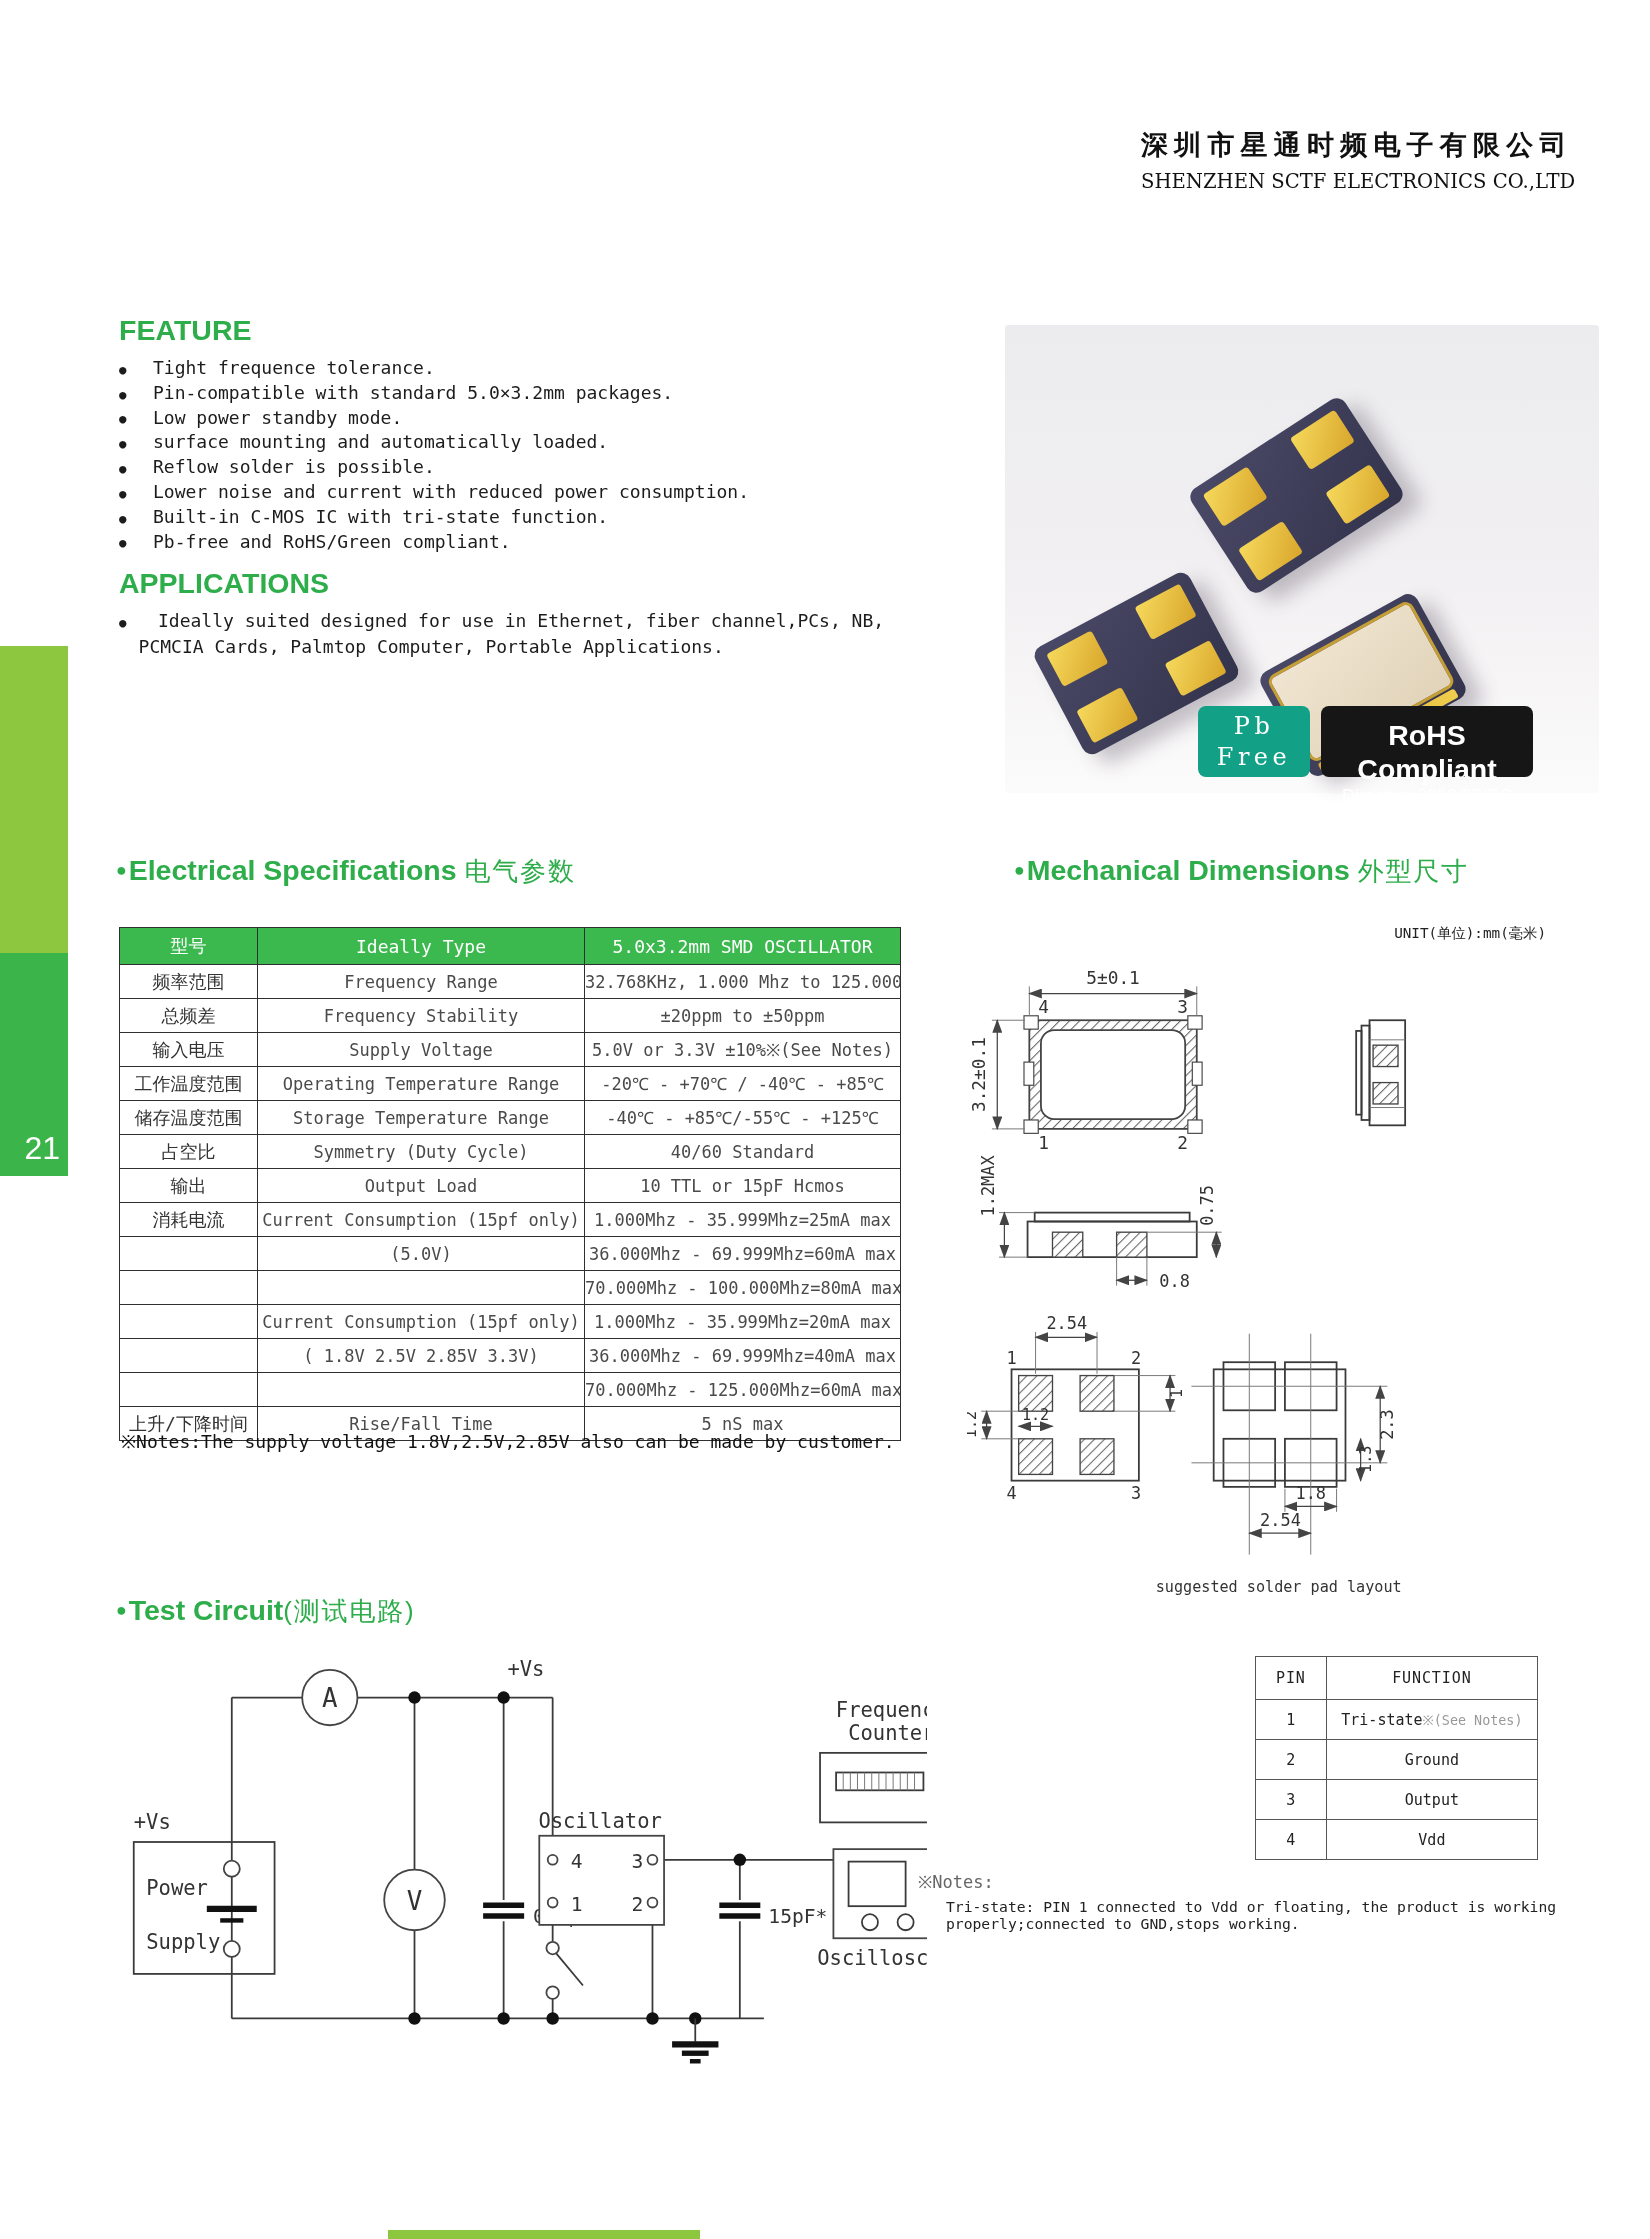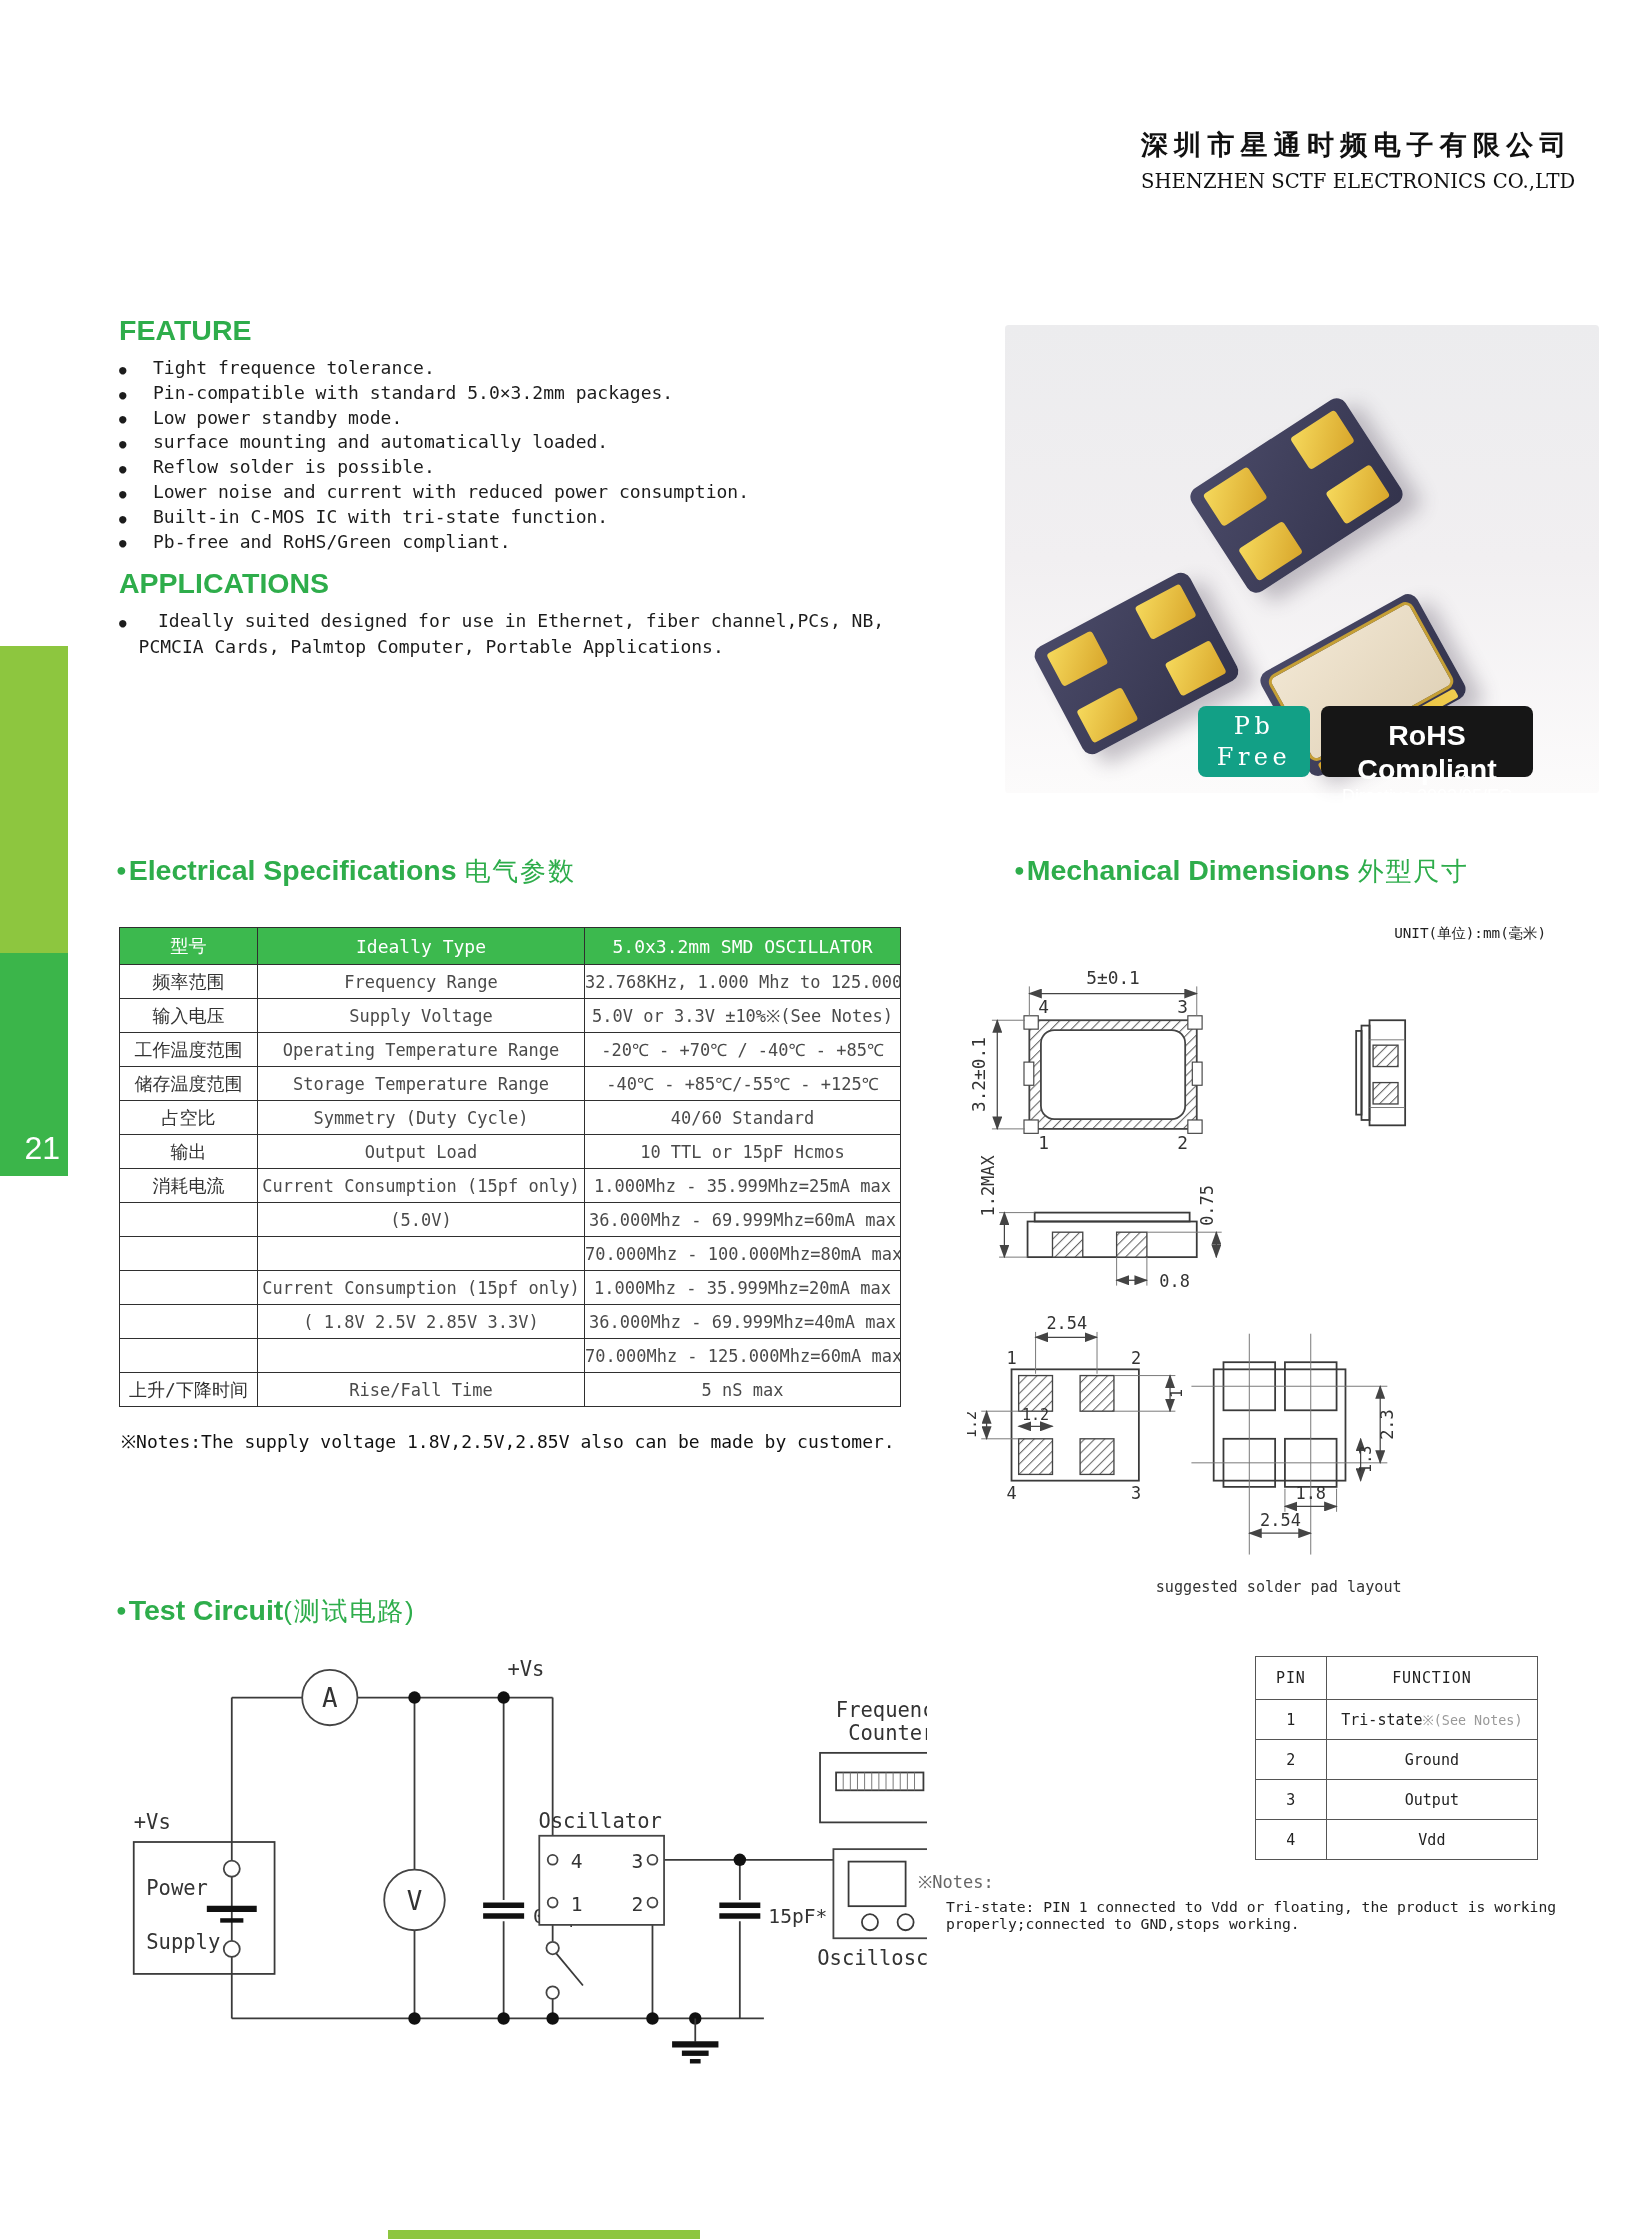--- a/index.html
+++ b/index.html
@@ -210,20 +210,25 @@
         <th>5.0x3.2mm SMD OSCILLATOR</th>
       </tr>
     </thead>
     <tbody>
       <tr>
           <td class="cn">频率范围</td>
           <td>Frequency Range</td>
           <td>32.768KHz, 1.000 Mhz to 125.000 MHz</td>
         </tr>
       <tr>
+          <td class="cn">总频差</td>
+          <td>Frequency Stability</td>
+          <td>±20ppm  to ±50ppm</td>
+        </tr>
+      <tr>
           <td class="cn">输入电压</td>
           <td>Supply Voltage</td>
           <td>5.0V or 3.3V ±10%※(See Notes)</td>
         </tr>
       <tr>
           <td class="cn">工作温度范围</td>
           <td>Operating Temperature Range</td>
           <td>-20℃ - +70℃ / -40℃ - +85℃</td>
         </tr>
       <tr>

